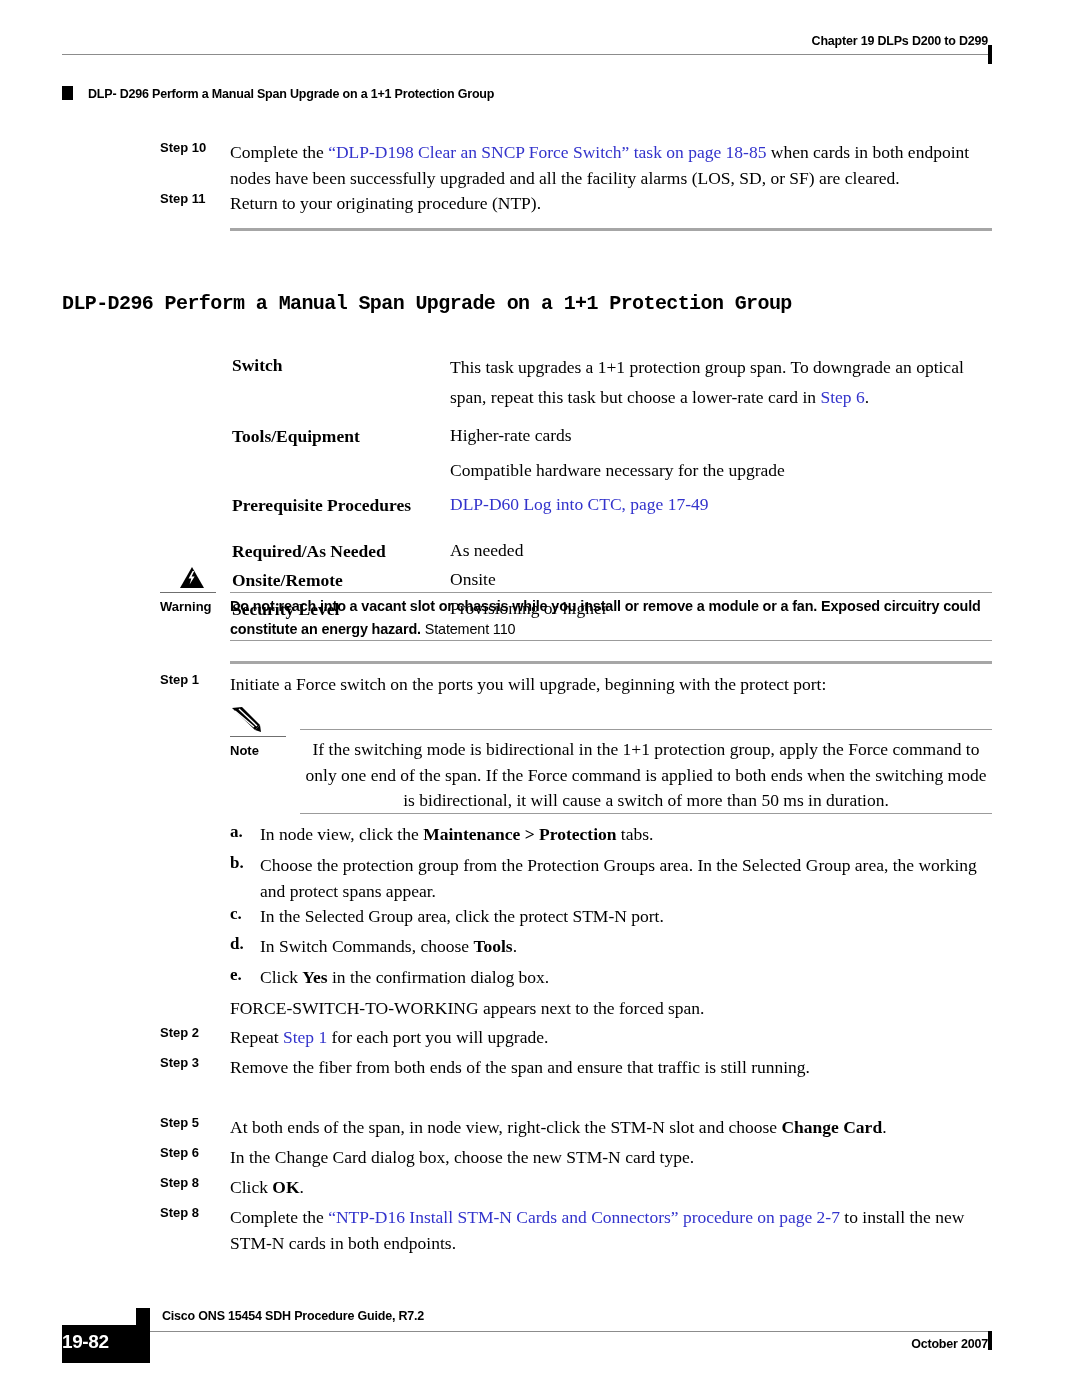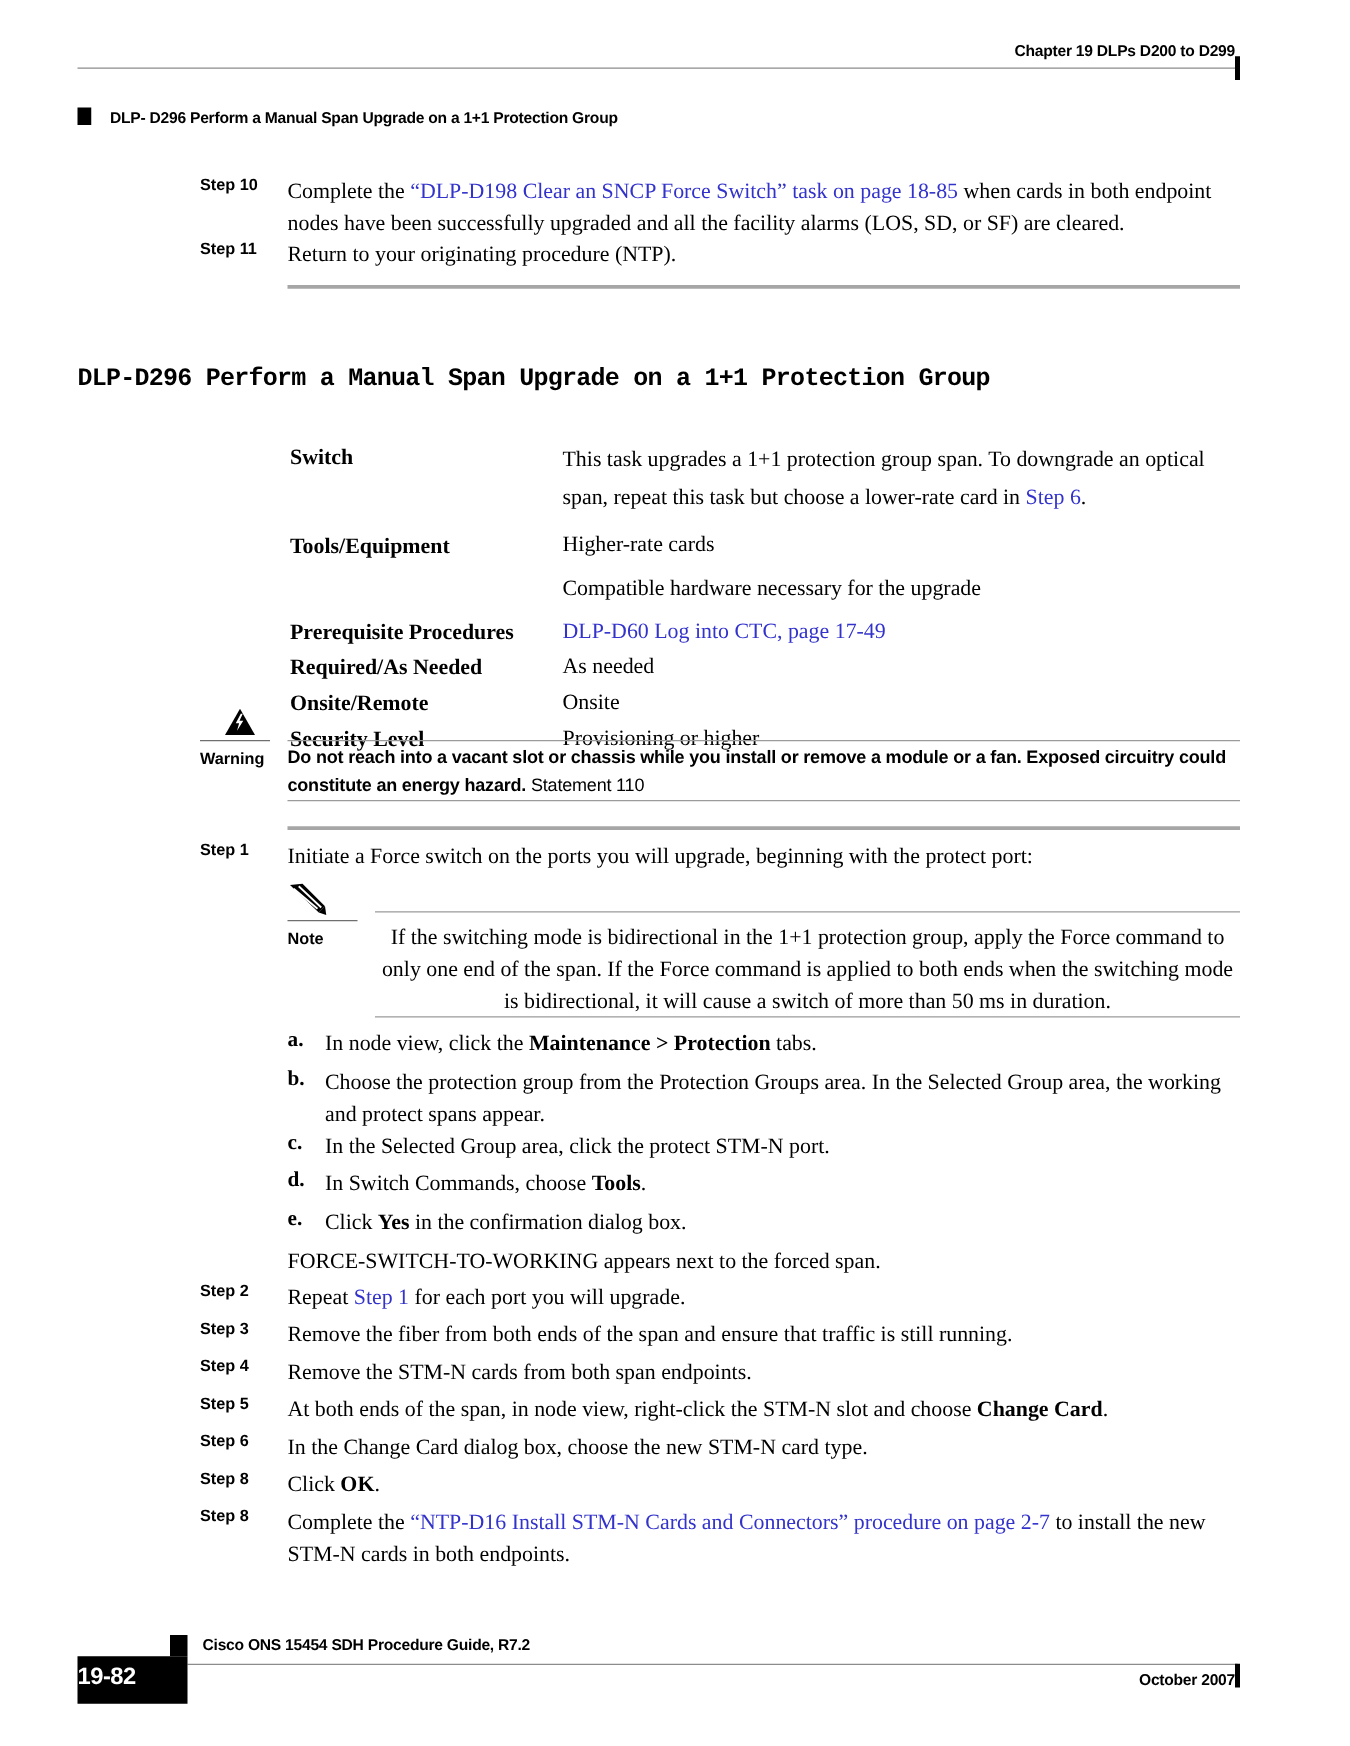--- a/index.html
+++ b/index.html
@@ -304,21 +304,21 @@
     <div class="prop-row" style="margin-top:8px;">
       <div class="prop-key"></div>
       <div class="prop-val">Compatible hardware necessary for the upgrade</div>
     </div>
 
     <div class="prop-row" style="margin-top:8px;">
       <div class="prop-key">Prerequisite Procedures</div>
       <div class="prop-val"><span class="lnk">DLP-D60 Log into CTC, page 17-49</span></div>
     </div>
 
-    <div class="prop-row" style="margin-top:1px;align-items:center;">
+    <div class="prop-row" style="margin-top:19px;align-items:center;">
       <div class="prop-key">Required/As Needed</div>
       <div class="prop-val">As needed</div>
     </div>
 
     <div class="prop-row" style="margin-top:2px;">
       <div class="prop-key">Onsite/Remote</div>
       <div class="prop-val">Onsite</div>
     </div>
 
     <div class="prop-row" style="margin-top:2px;">
@@ -395,24 +395,20 @@
   <div class="step-row" style="top:1025px;">
     <div class="step-label">Step 2</div>
     <div class="step-body"><span>Repeat </span><span class="lnk">Step 1</span><span> for each port you will upgrade.</span></div>
   </div>
 
   <div class="step-row" style="top:1055px;">
     <div class="step-label">Step 3</div>
     <div class="step-body">Remove the fiber from both ends of the span and ensure that traffic is still running.</div>
   </div>
 
-  <div class="step-row" style="top:1085px;">
-    <div class="step-label">Step 4</div>
-    <div class="step-body">Remove the STM-N cards from both span endpoints.</div>
-  </div>
 
   <div class="step-row" style="top:1115px;">
     <div class="step-label">Step 5</div>
     <div class="step-body"><span>At both ends of the span, in node view, right-click the STM-N slot and choose </span><span class="bold">Change Card</span><span>.</span></div>
   </div>
 
   <div class="step-row" style="top:1145px;">
     <div class="step-label">Step 6</div>
     <div class="step-body">In the Change Card dialog box, choose the new STM-N card type.</div>
   </div>

